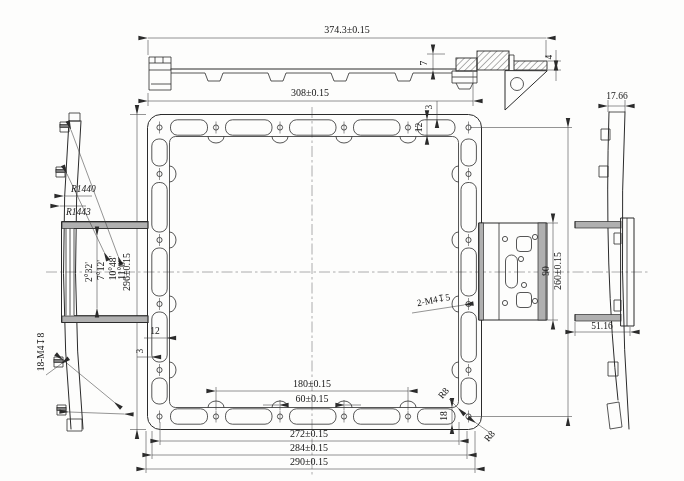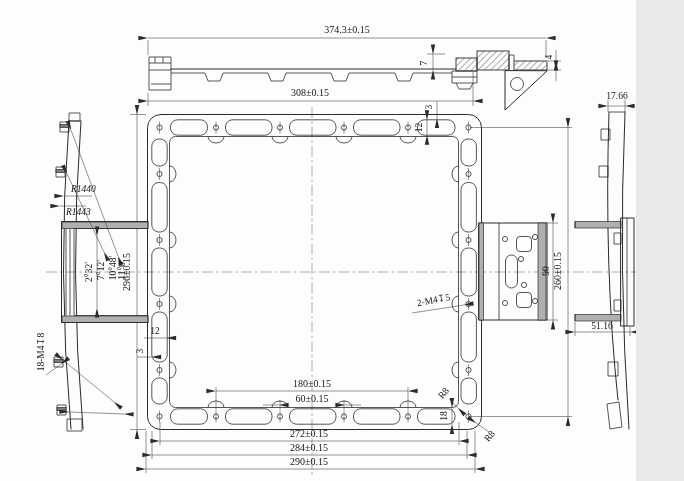--- a/index.html
+++ b/index.html
@@ -1,16 +1,16 @@
 <!DOCTYPE html>
 <html><head>
 <meta charset="utf-8">
 <style>
   html,body{margin:0;padding:0;background:#e9e9e9;}
-  .stage{width:636px;height:481px;position:relative;background:#fca5a5;overflow:hidden;}
+  .stage{width:684px;height:481px;position:relative;background:#fca5a5;overflow:hidden;}
   svg{display:block;}
   .ol{stroke:#2b2b2b;stroke-width:1;fill:none;stroke-linejoin:round;stroke-linecap:round;}
   .ol2{stroke:#2b2b2b;stroke-width:.8;fill:none;stroke-linejoin:round;}
   .thin{stroke:#3c3c3c;stroke-width:.55;fill:none;}
   .cl{stroke:#6a6a6a;stroke-width:.55;fill:none;stroke-dasharray:11 3 2.5 3;}
   .hatchbox{stroke:#2b2b2b;stroke-width:.9;}
   .grayfill{stroke:#2b2b2b;stroke-width:.7;}
   text{font-family:"Liberation Serif","DejaVu Serif","DejaVu Sans",serif;font-size:10px;fill:#161616;}
   .sm{font-size:9.5px;}
   .it{font-style:italic;}

